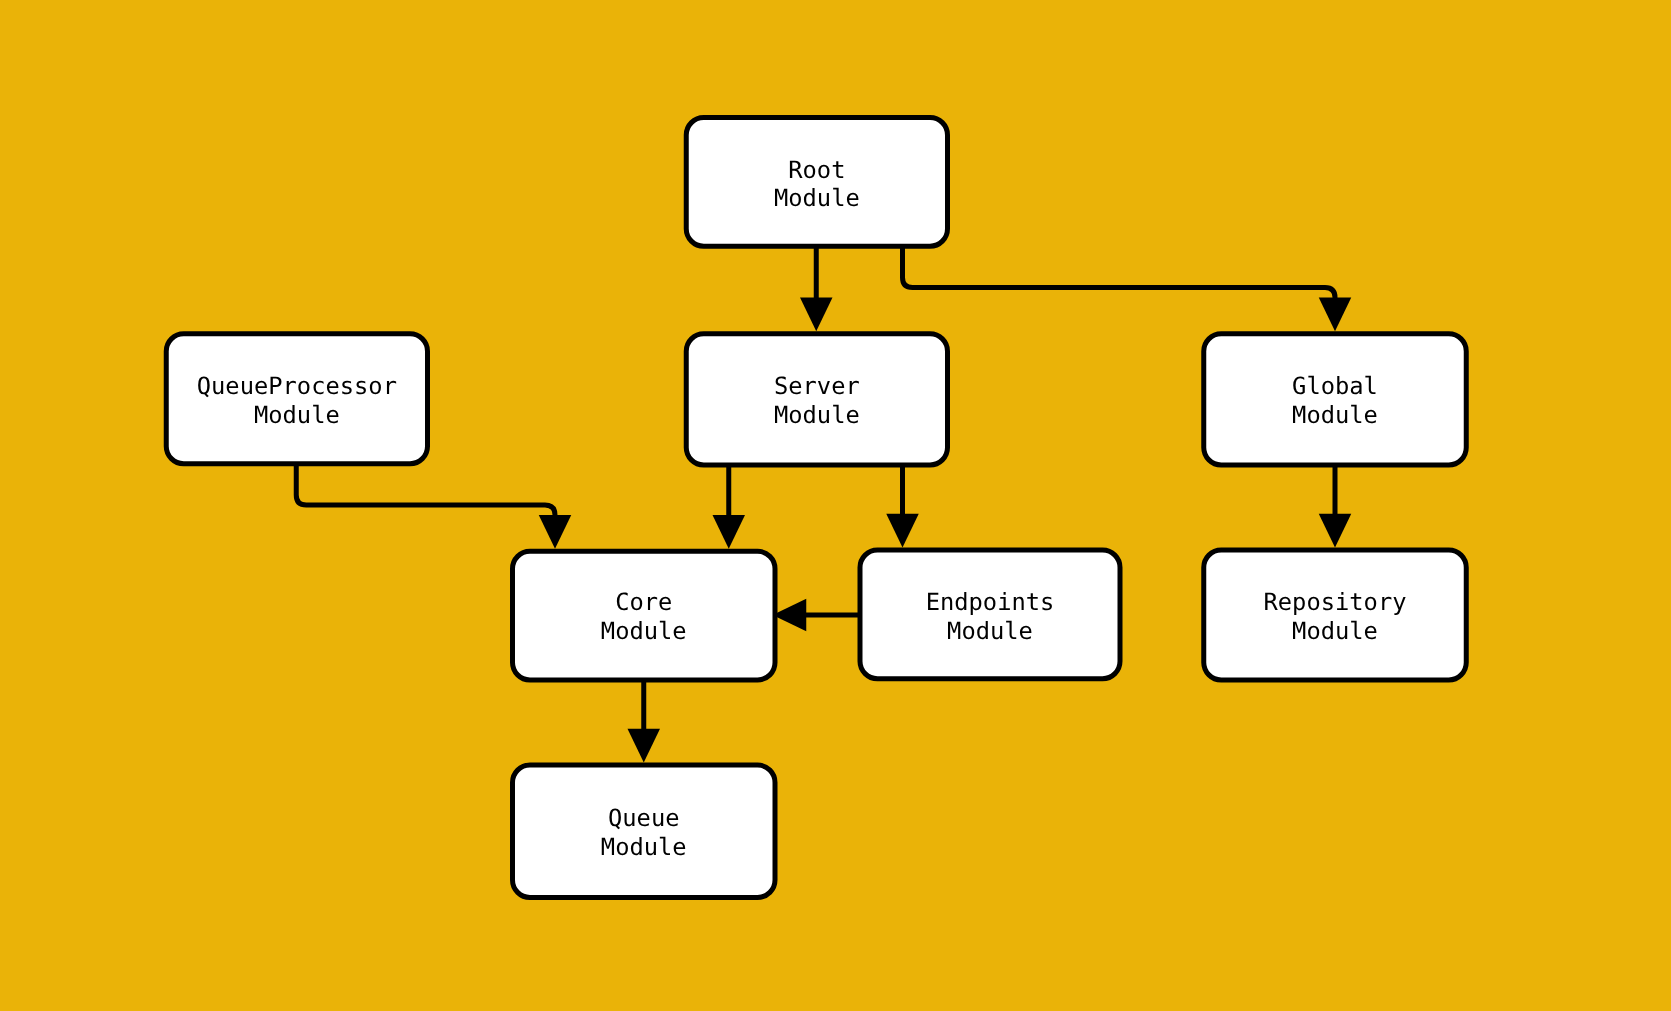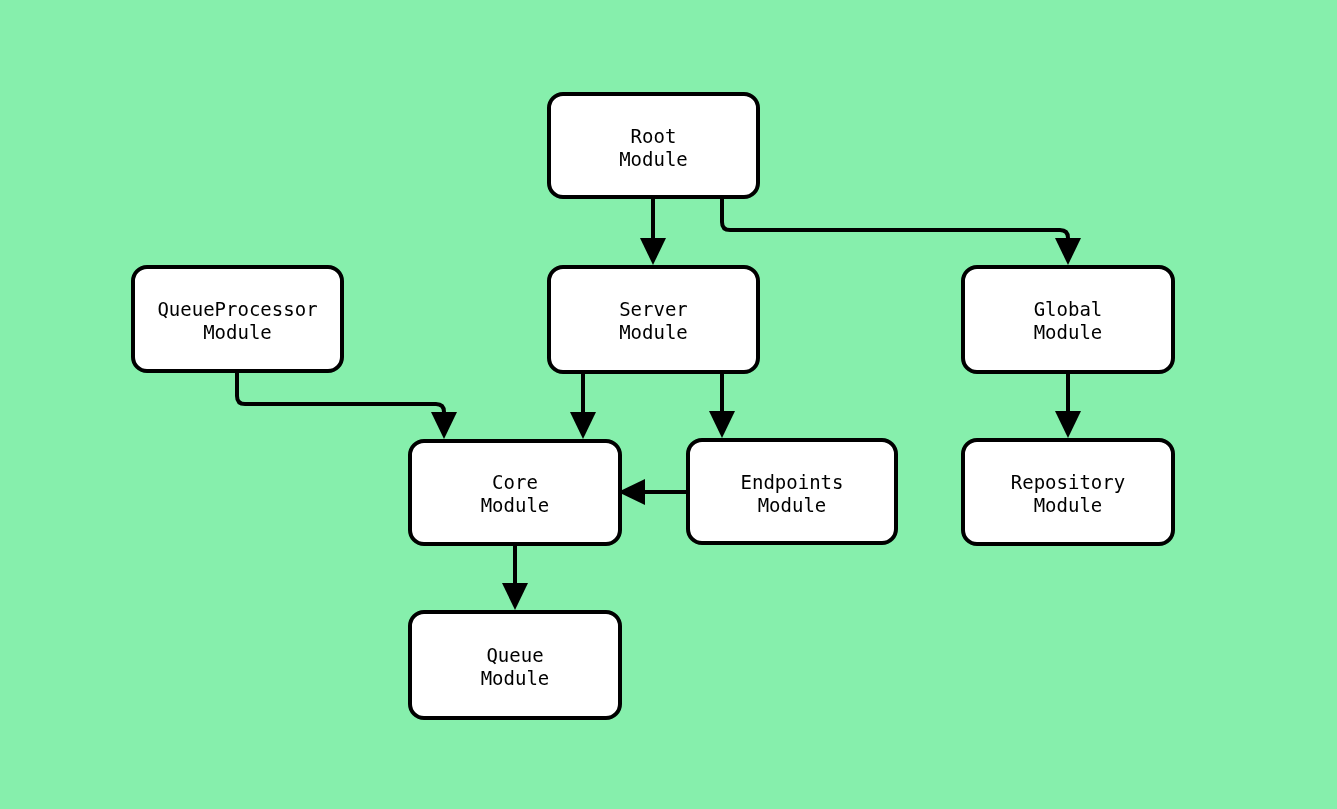--- a/index.html
+++ b/index.html
@@ -10,21 +10,21 @@
   body {
     width: 1337px;
     height: 809px;
     font-family: "DejaVu Sans Mono", monospace;
     overflow: hidden;
   }
   #diagram-root {
     position: relative;
     width: 1337px;
     height: 809px;
-    background: #86efac;
+    background: #eab308;
   }
   svg.diagram {
     display: block;
     width: 1337px;
     height: 809px;
   }
   .node-box {
     fill: #ffffff;
     stroke: #000000;
     stroke-width: 4;

